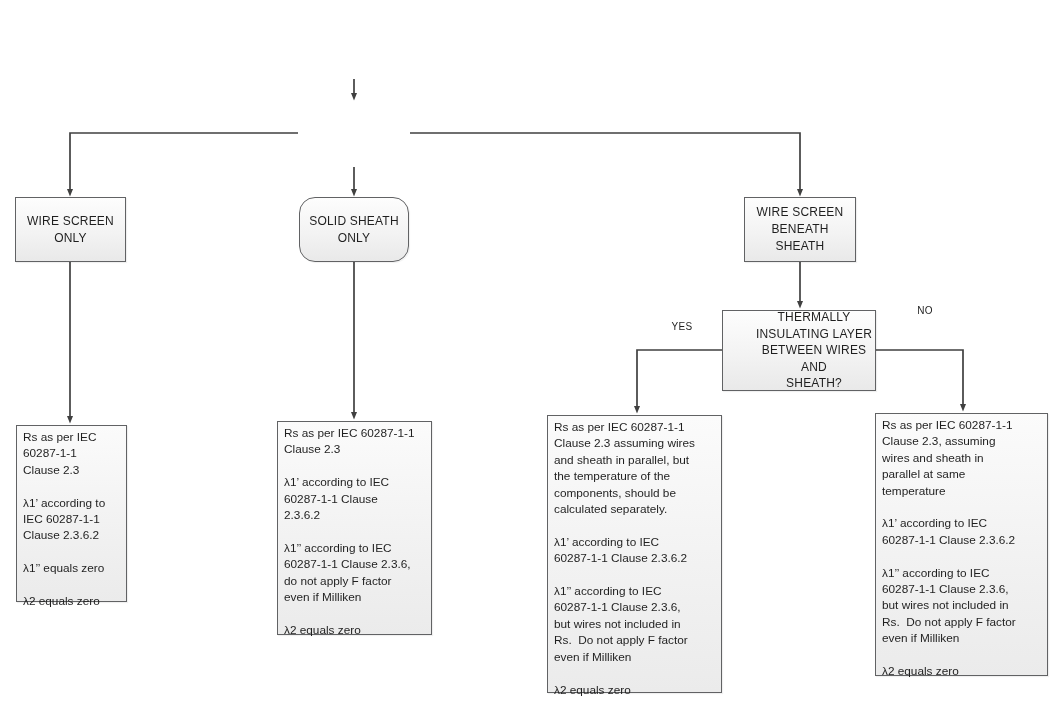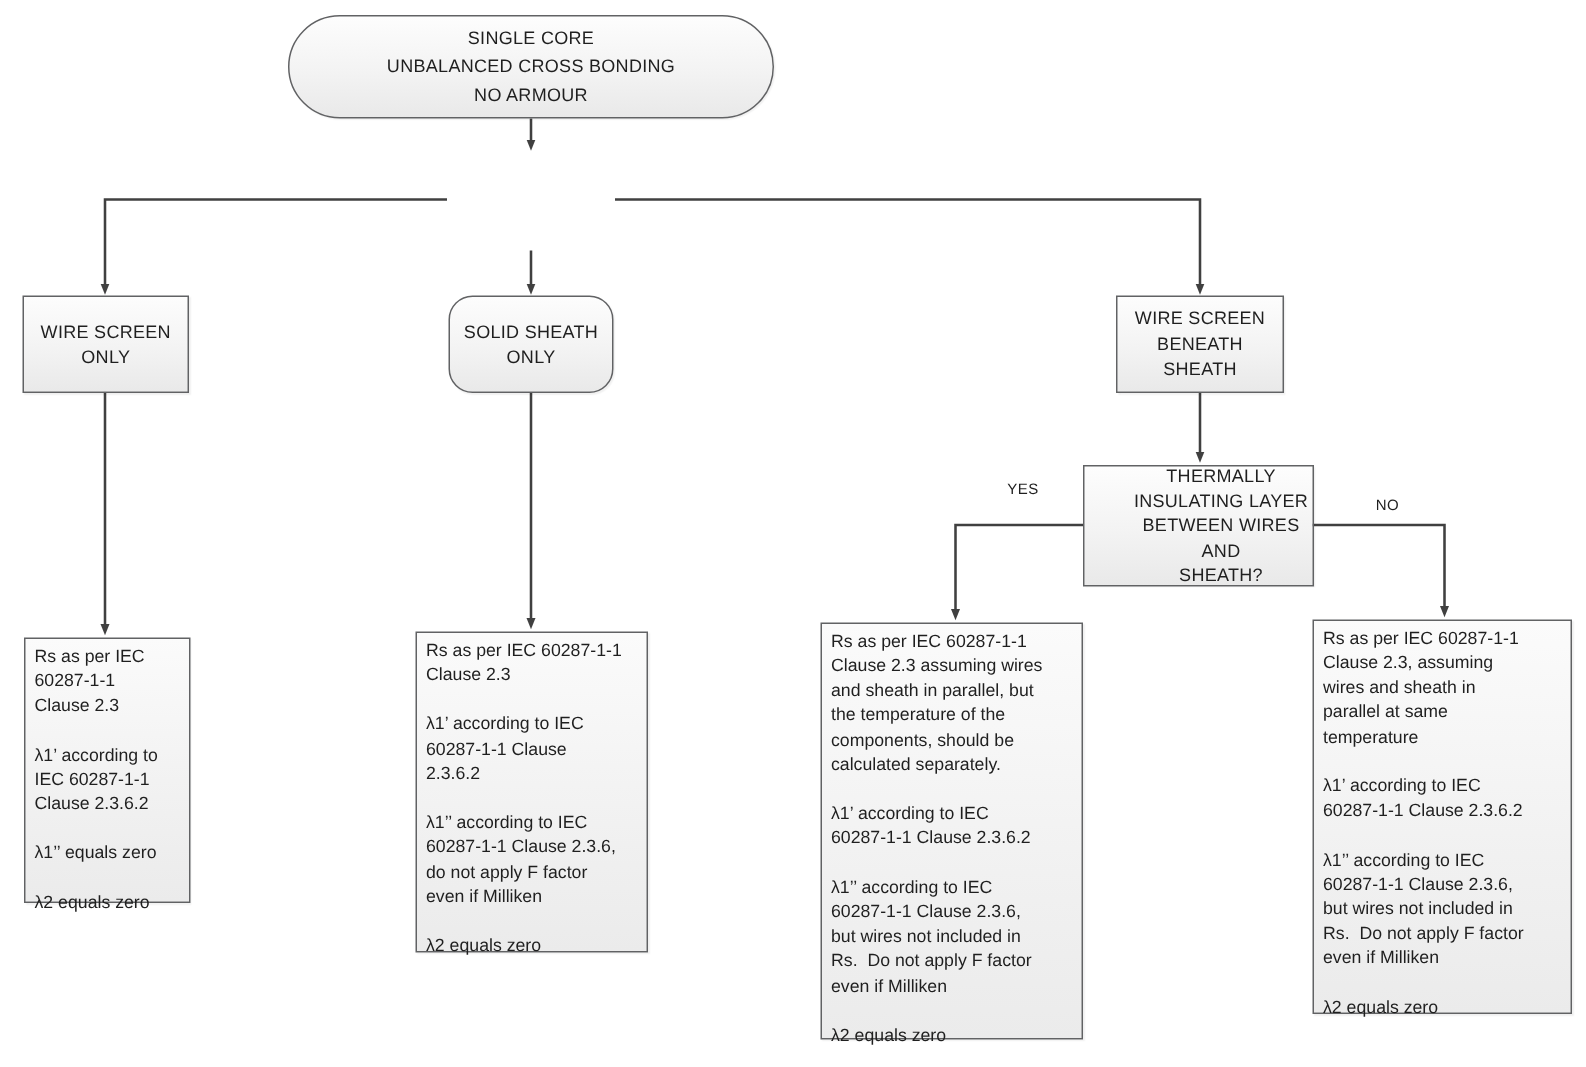--- a/index.html
+++ b/index.html
@@ -86,25 +86,20 @@
       <path d="M354,167 L354,190" marker-end="url(#arw)"></path>
       <path d="M410,133 L800,133 L800,190" marker-end="url(#arw)"></path>
       <path d="M70,262 L70,417" marker-end="url(#arw)"></path>
       <path d="M354,262 L354,413" marker-end="url(#arw)"></path>
       <path d="M800,262 L800,302" marker-end="url(#arw)"></path>
       <path d="M722,350 L637,350 L637,407" marker-end="url(#arw)"></path>
       <path d="M875,350 L963,350 L963,405" marker-end="url(#arw)"></path>
     </g>
   </svg>
 
-  <div class="node terminator" style="left:192px; top:10px; width:324px; height:69px;">
-    <span>SINGLE CORE
-UNBALANCED CROSS BONDING
-NO ARMOUR</span>
-  </div>
 
 
   <div class="node" style="left:15px; top:197px; width:111px; height:65px;">
     <span>WIRE SCREEN
 ONLY</span>
   </div>
 
   <div class="node" style="left:299px; top:197px; width:110px; height:65px;border-radius:16px;">
     <span>SOLID SHEATH
 ONLY</span>
@@ -117,21 +112,21 @@
   </div>
 
   <div class="node" style="left:722px; top:310px; width:154px; height:81px; line-height:16.5px;padding-left:30px;">
     <span>THERMALLY
 INSULATING LAYER
 BETWEEN WIRES AND
 SHEATH?</span>
   </div>
 
   <div class="edge-label" style="left:660px; top:321px; width:44px;">YES</div>
-  <div class="edge-label" style="left:903px; top:332px; width:44px;">NO</div>
+  <div class="edge-label" style="left:903px; top:305px; width:44px;">NO</div>
 
   <div class="outcome" style="left:16px; top:425px; width:111px; height:177px;">Rs as per IEC
 60287-1-1
 Clause 2.3
 
 λ1’ according to
 IEC 60287-1-1
 Clause 2.3.6.2
 
 λ1’’ equals zero

